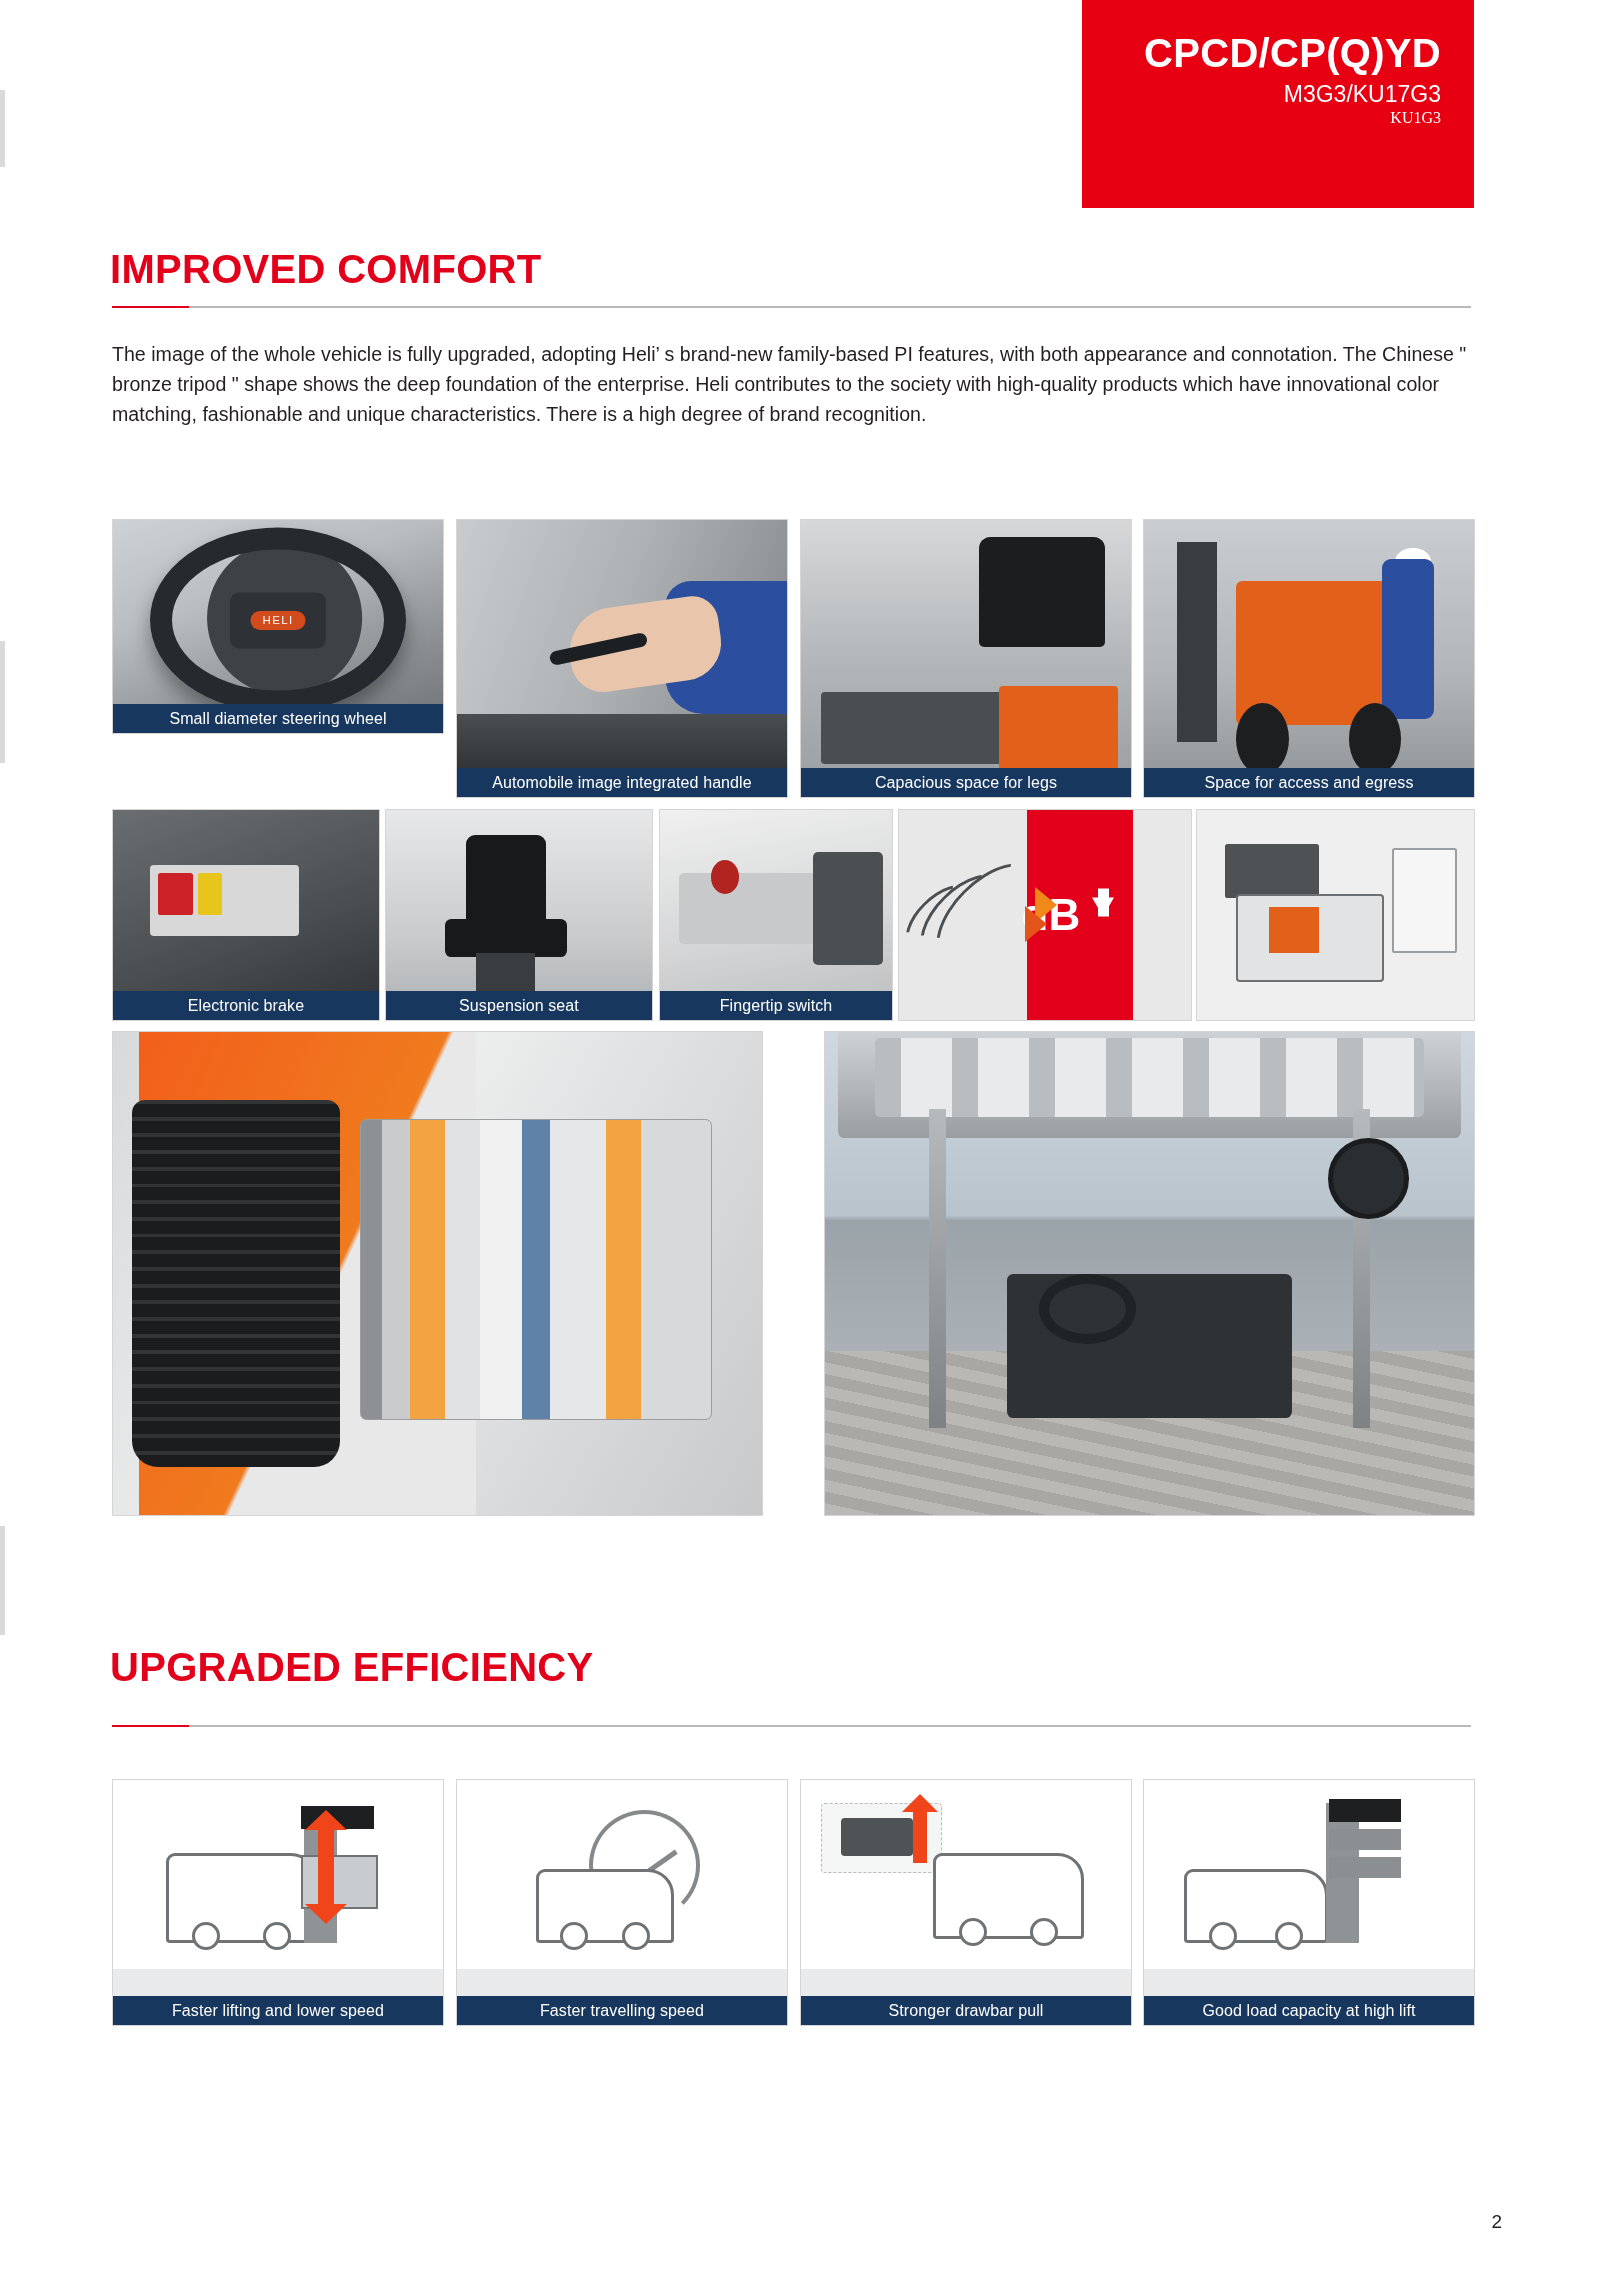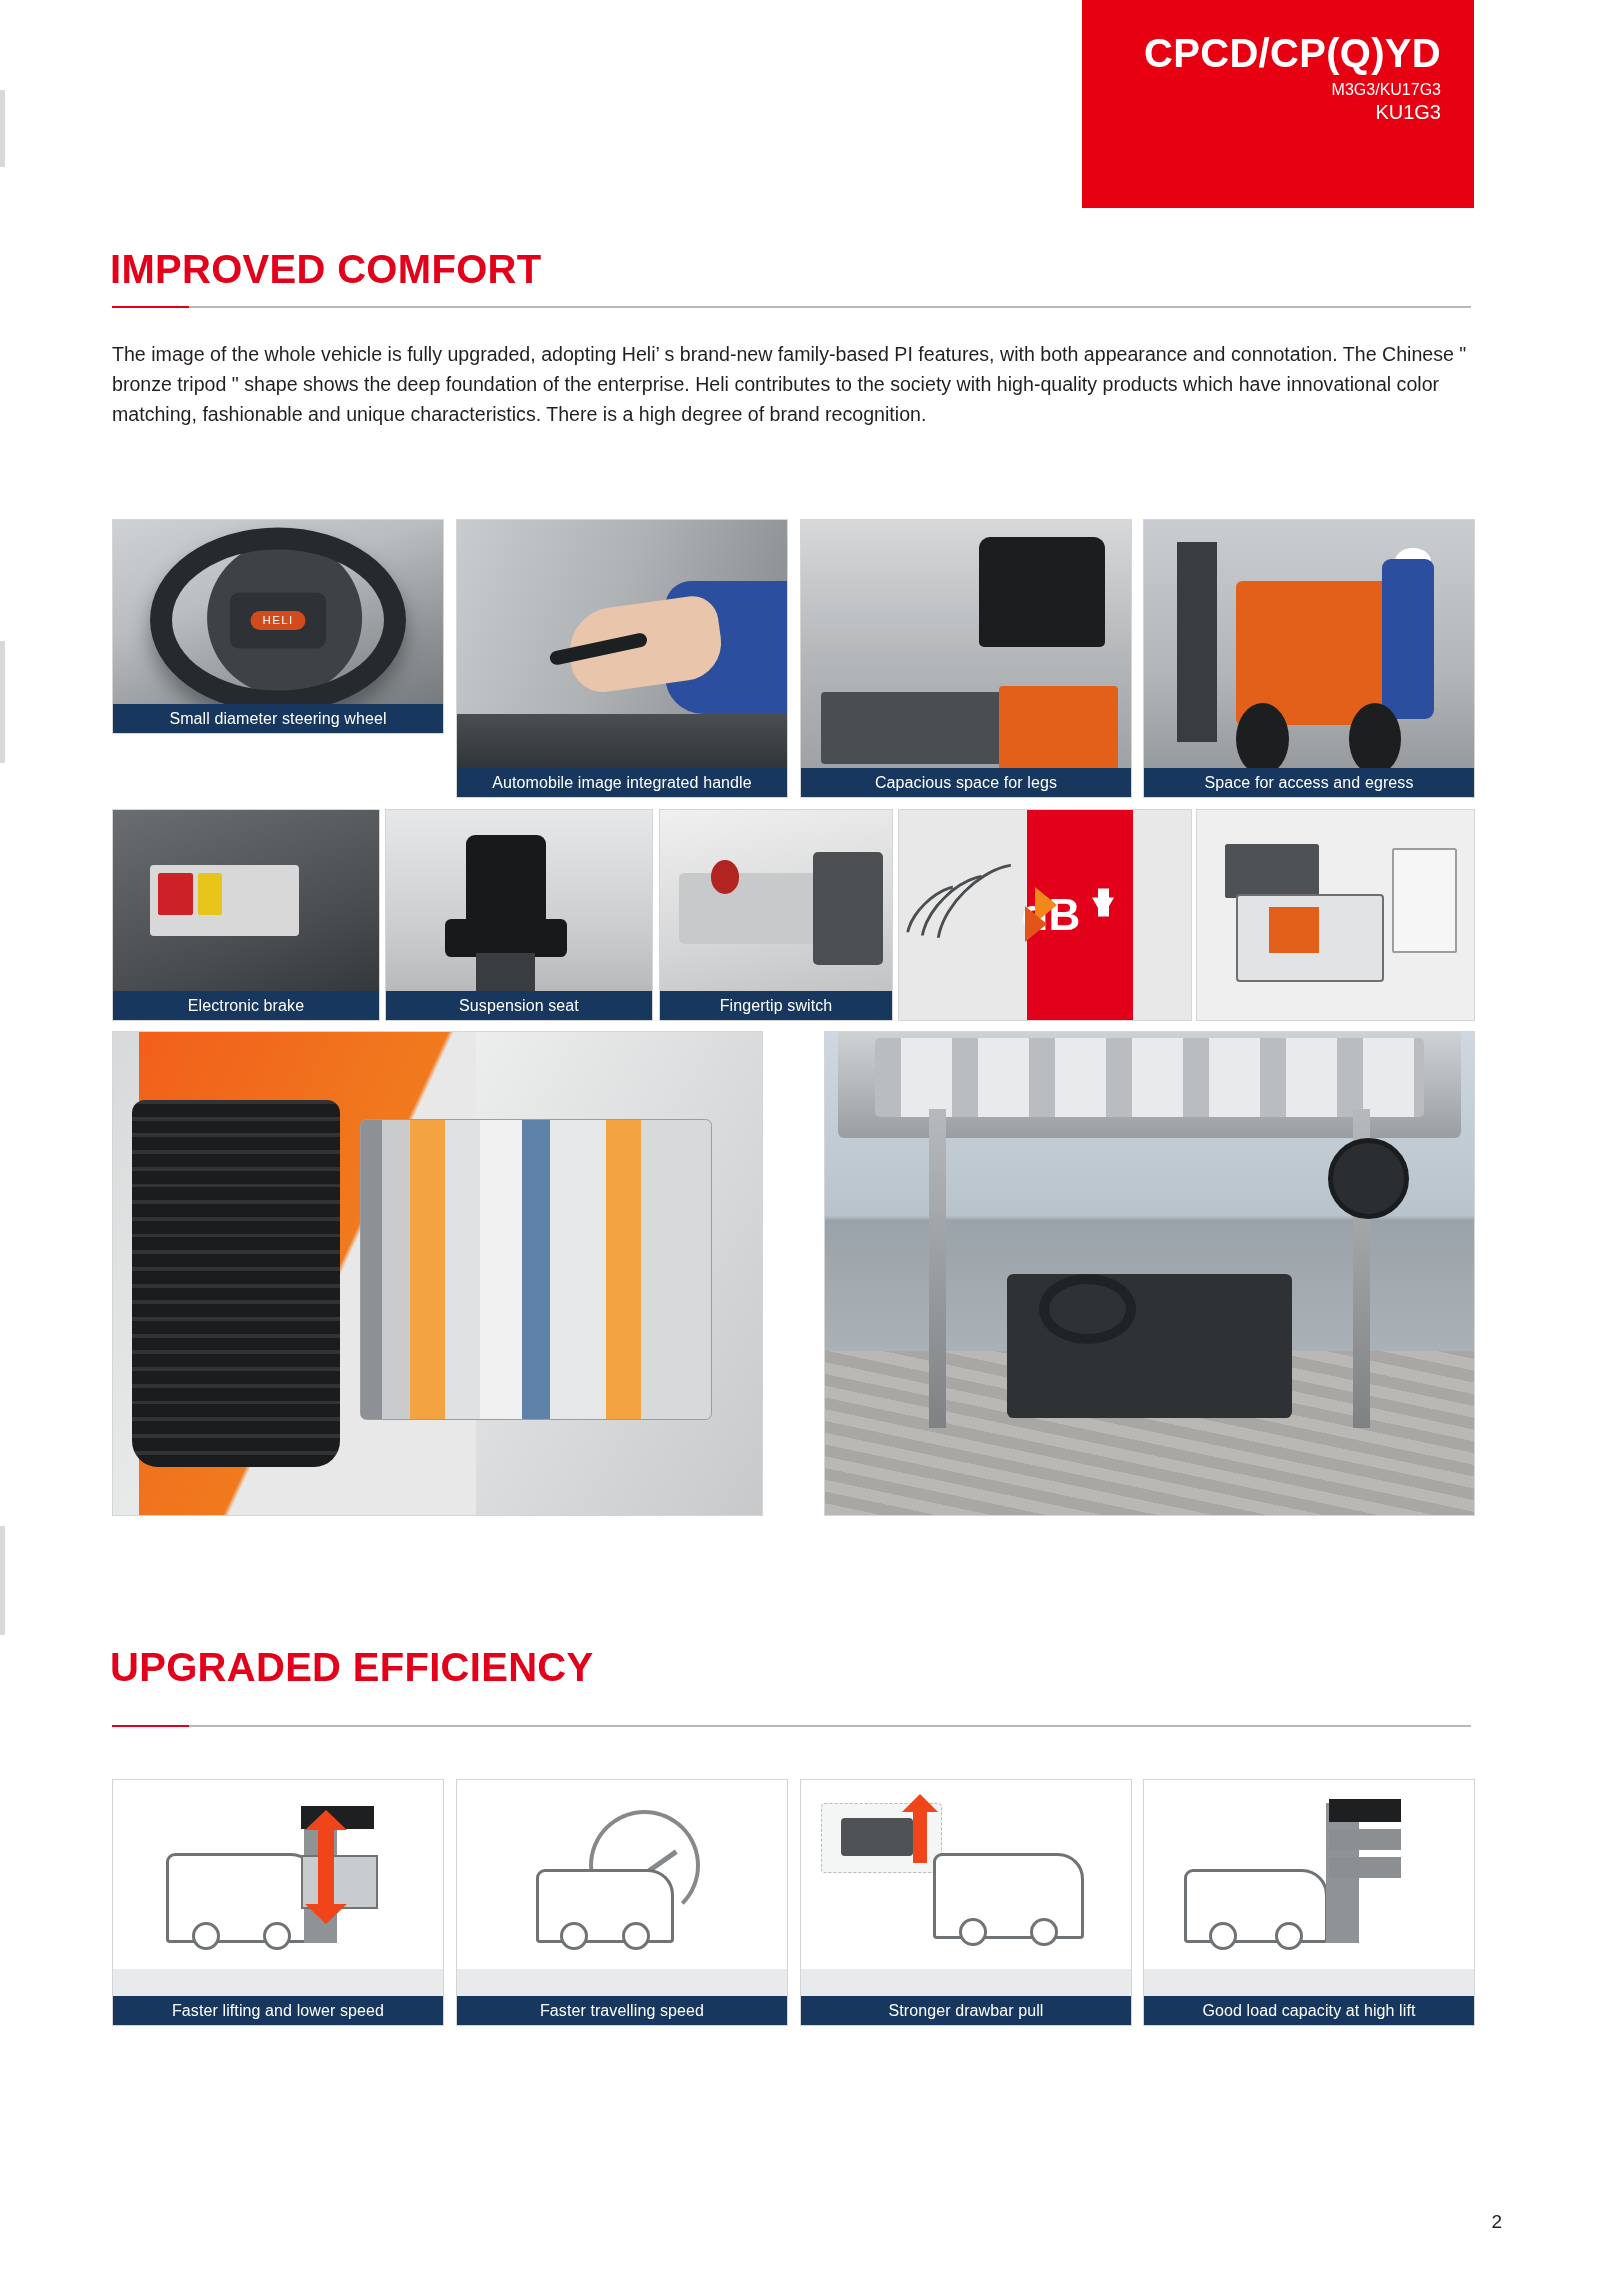--- a/index.html
+++ b/index.html
@@ -38,27 +38,28 @@
     line-height: 1.12;
     letter-spacing: 0.3px;
   }
   .model-tag .line2 {
     font-size: 40px;
     font-weight: bold;
     line-height: 1.12;
     letter-spacing: 0.3px;
   }
   .model-tag .line3 {
+    font-size: 23px;
+    line-height: 1.25;
+    margin-top: 3.8px;
+  }
+  .model-tag .line4 {
     font-size: 16px;
     line-height: 1.25;
-    margin-top: 3.8px;
-  }
-  .model-tag .line4 {
-    font-size: 20px;
-    line-height: 1.25;
+    font-family: Liberation Serif, serif;
   }
 
   
   .bleed {
     position: absolute;
     left: 0;
     width: 4.5px;
     background: #d9d9d9;
   }
 

